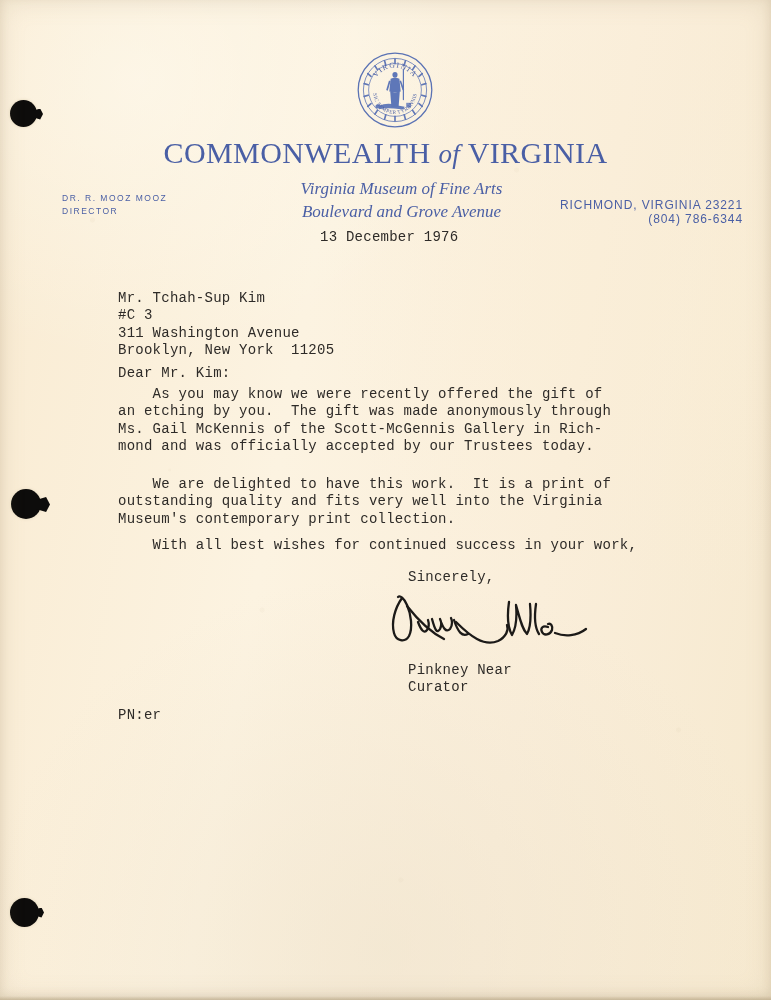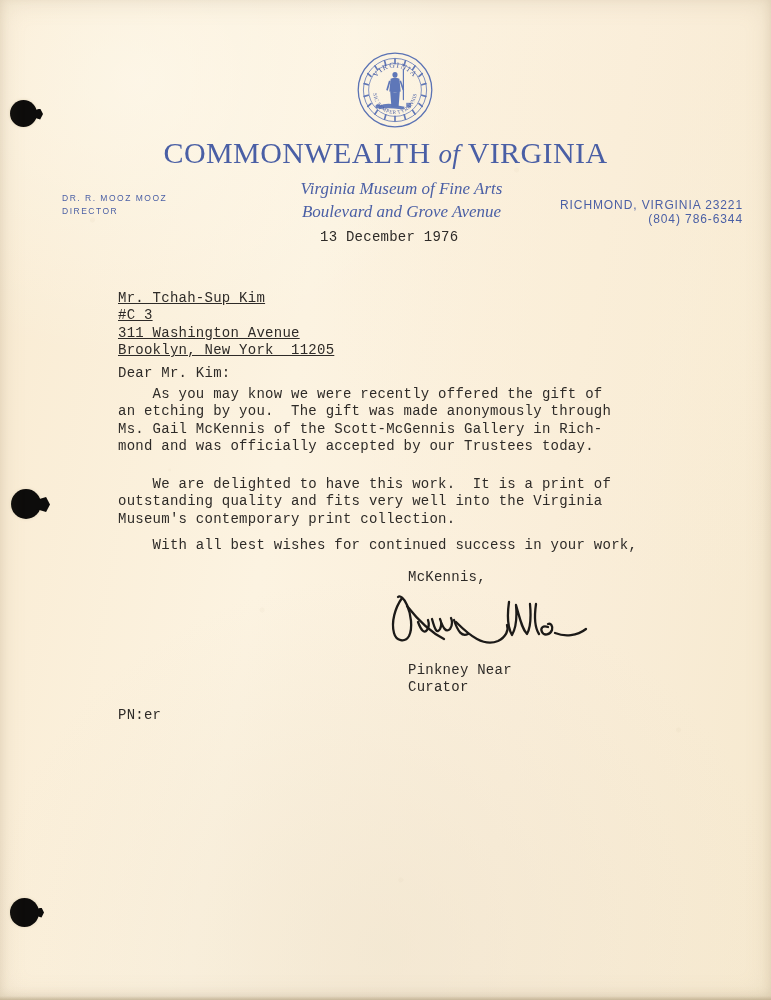--- a/index.html
+++ b/index.html
@@ -142,21 +142,21 @@
     position: absolute;
     font-family: "Liberation Mono", "DejaVu Sans Mono", monospace;
     font-size: 14px;
     line-height: 17.4px;
     color: #2e2b28;
     white-space: pre;
     letter-spacing: 0.25px;
   }
 
   #date-line    { left: 320px; top: 229px; }
-  #addressee    { left: 118px; top: 290px; text-decoration: underline; }
+  #addressee    { left: 118px; top: 290px; }
   #salutation   { left: 118px; top: 365px; }
   #para-1       { left: 118px; top: 386px; }
   #para-2       { left: 118px; top: 476px; }
   #para-3       { left: 118px; top: 537px; }
   #closing      { left: 408px; top: 569px; }
   #signer       { left: 408px; top: 662px; }
   #initials     { left: 118px; top: 707px; }
   #cc-line      { left: 118px; top: 735px; }
 
   #signature {
@@ -261,21 +261,21 @@
 Brooklyn, New York  11205</div>
   <div class="tw" id="salutation">Dear Mr. Kim:</div>
   <div class="tw" id="para-1">    As you may know we were recently offered the gift of
 an etching by you.  The gift was made anonymously through
 Ms. Gail McKennis of the Scott-McGennis Gallery in Rich-
 mond and was officially accepted by our Trustees today.</div>
   <div class="tw" id="para-2">    We are delighted to have this work.  It is a print of
 outstanding quality and fits very well into the Virginia
 Museum's contemporary print collection.</div>
   <div class="tw" id="para-3">    With all best wishes for continued success in your work,</div>
-  <div class="tw" id="closing">McKennis,</div>
+  <div class="tw" id="closing">Sincerely,</div>
 
   <svg id="signature" viewBox="0 0 215 62">
     <g fill="none" stroke="#1c1a18" stroke-width="2.3" stroke-linecap="round" stroke-linejoin="round">
 
       <path d="M14 6 C7 16 3 30 6 41 C8 49 17 51 21 44 C25 36 23 22 19 13 C16 6 12 3 10 5"></path>
       <path d="M19 14 C30 28 42 40 56 47"></path>
 
       <path d="M30 30 C33 38 36 42 39 38 C41 35 41 31 40 28"></path>
       <path d="M44 27 C47 38 49 42 52 37 C54 33 53 29 52 27 C55 36 58 41 62 37 C65 33 64 28 63 26"></path>
       <path d="M66 28 C70 40 74 45 80 42"></path>

